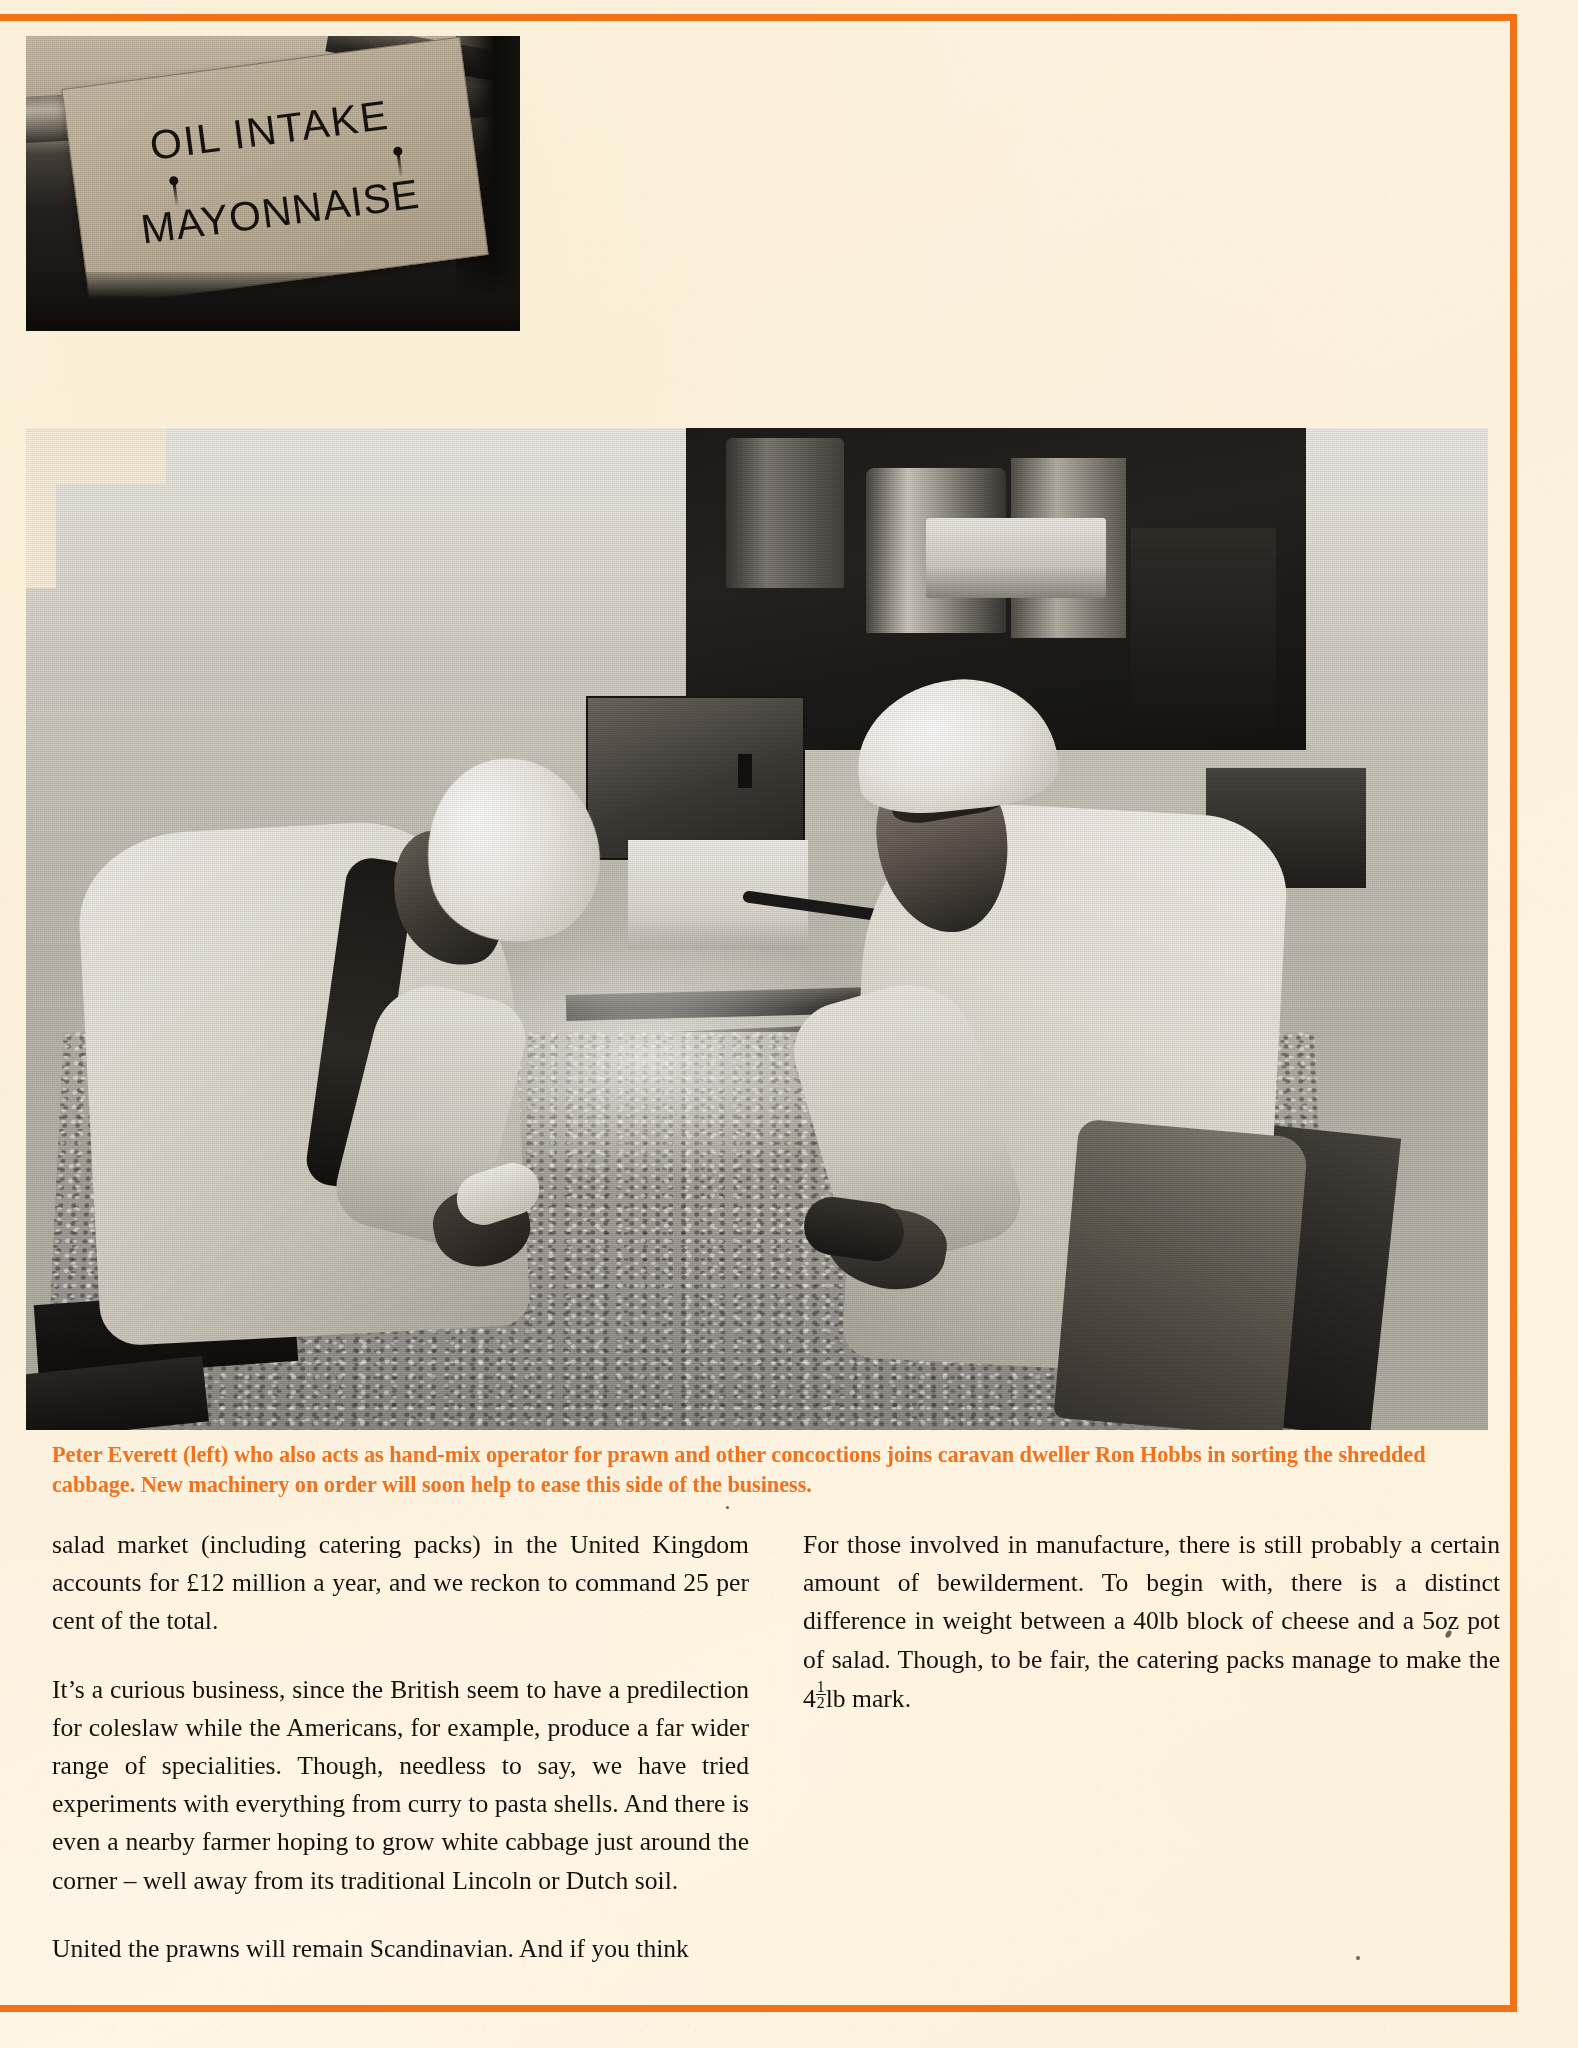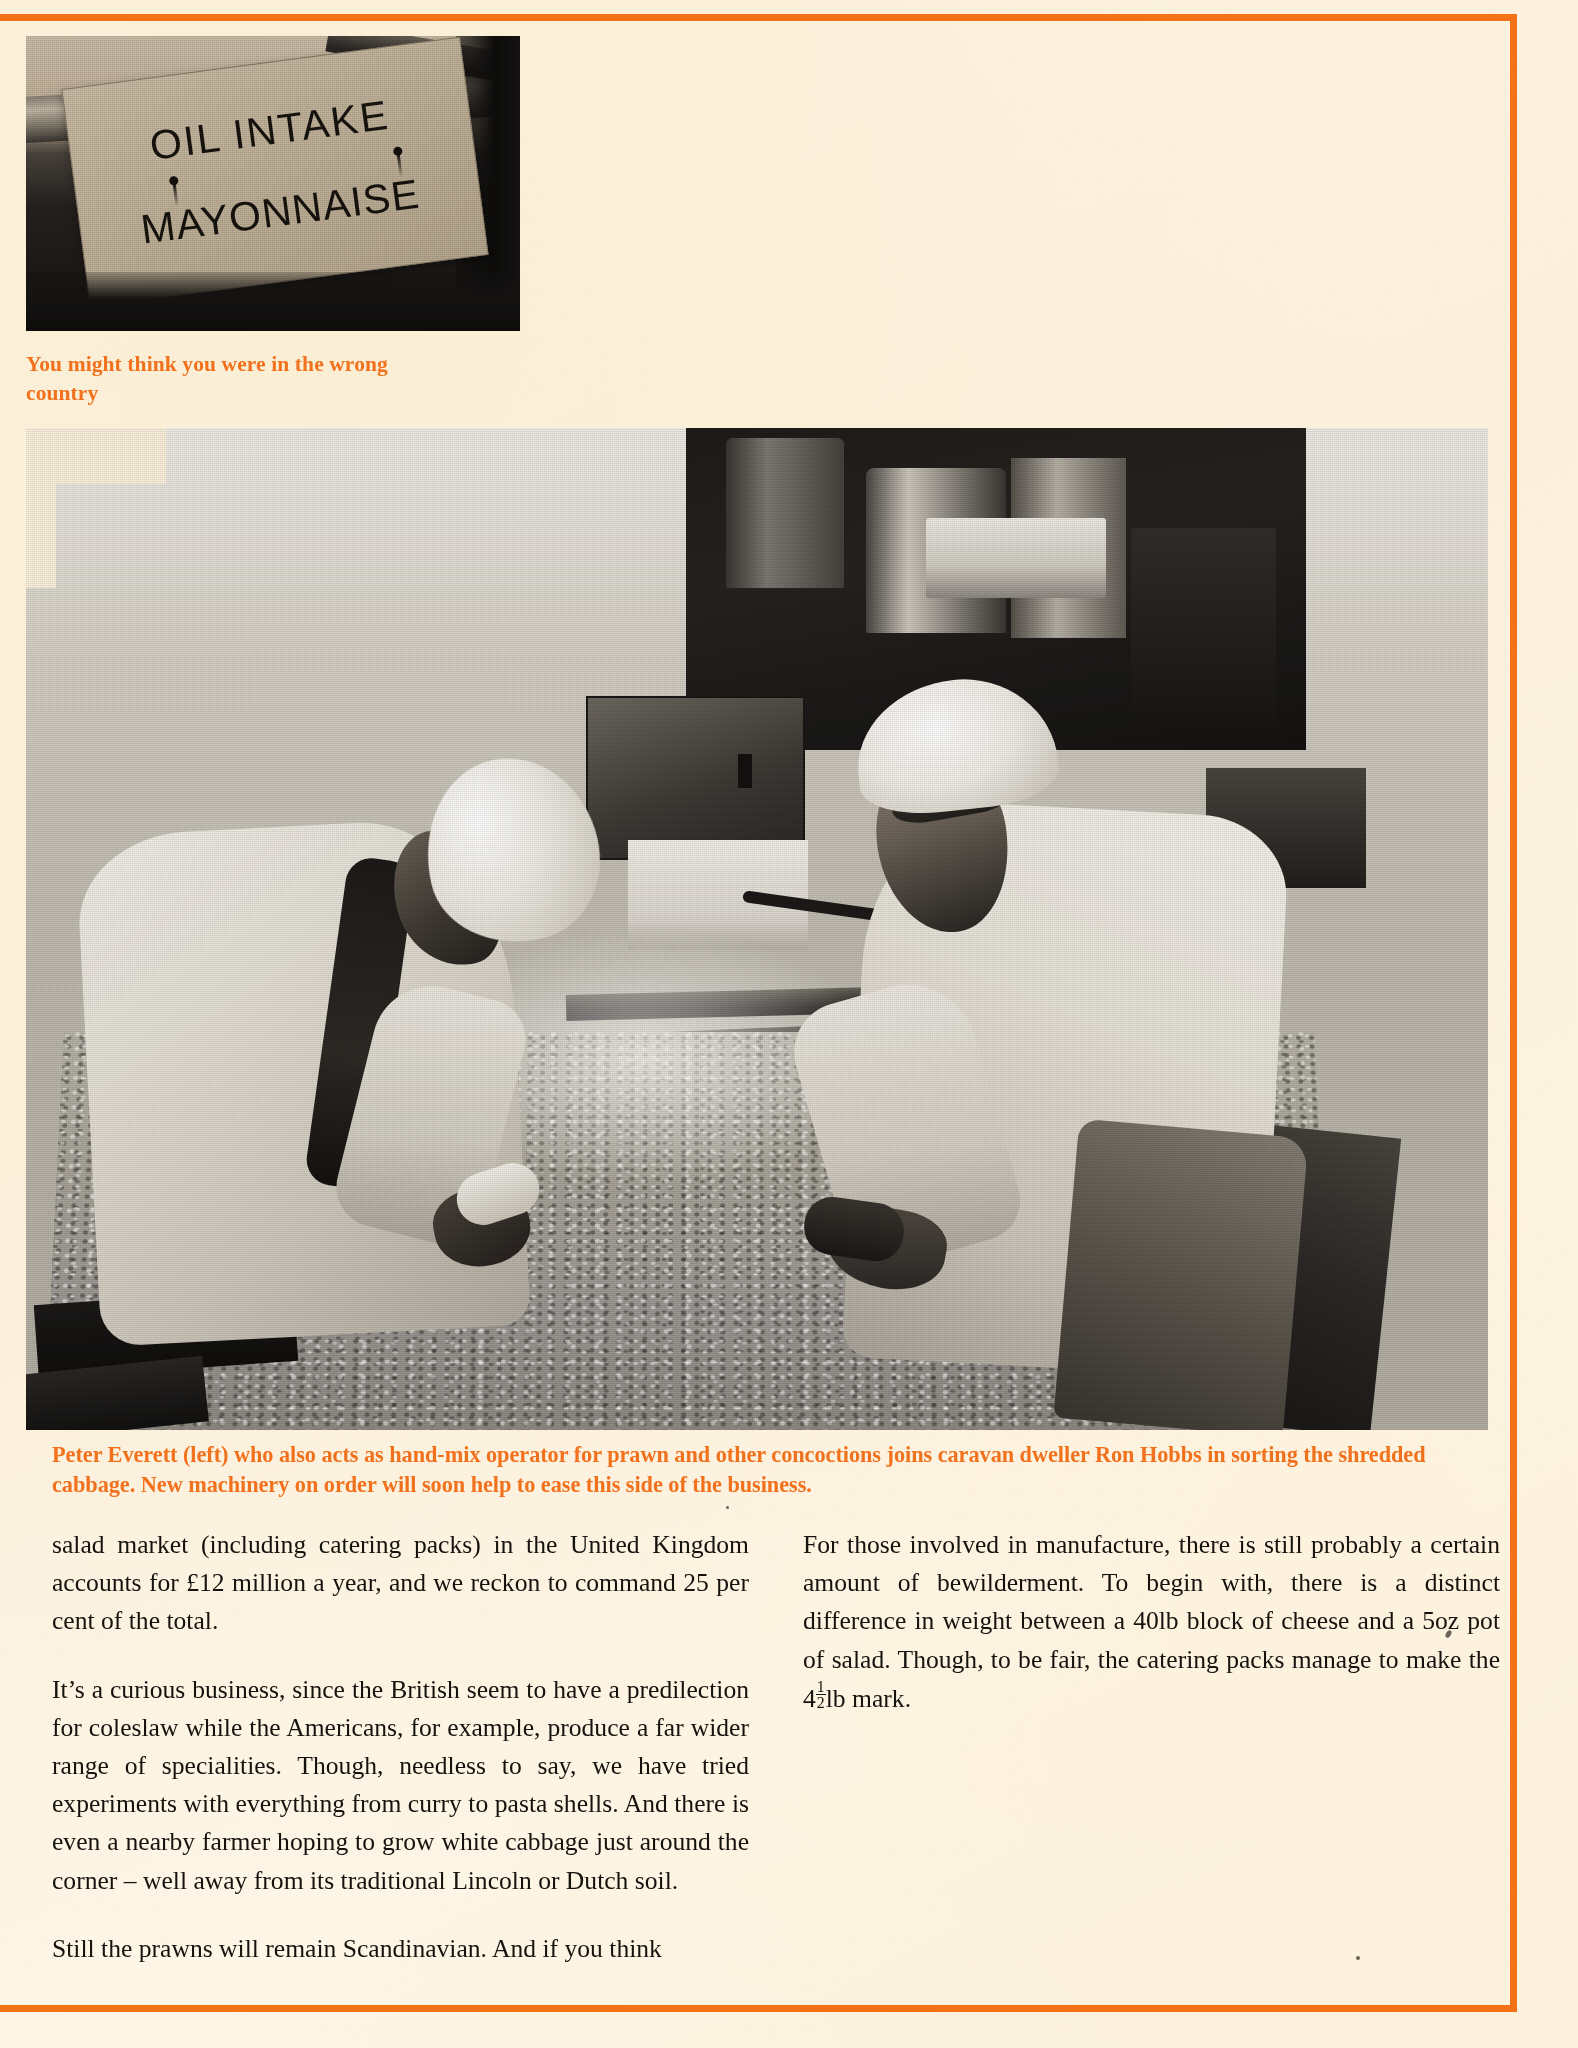--- a/index.html
+++ b/index.html
@@ -540,21 +540,20 @@
       <div class="sign-board">
         <div class="sign-line1">OIL INTAKE</div>
         <div class="sign-drip drip-a"></div>
         <div class="sign-drip drip-b"></div>
         <div class="sign-line2">MAYONNAISE</div>
       </div>
       <div class="sign-dark-b"></div>
       <div class="halftone"></div>
     </div>
 
-    <div class="caption-small">You might think you were in the wrong country</div>
 
     <div class="main-photo">
       <div class="mp-bg"></div>
 
       <div class="mp-machine"></div>
       <div class="mp-drum-a"></div>
       <div class="mp-drum-b"></div>
       <div class="mp-drum-c"></div>
       <div class="mp-hopper"></div>
       <div class="mp-box-r"></div>
@@ -595,21 +594,21 @@
       <div class="halftone"></div>
     </div>
 
     <div class="caption-main">Peter Everett (left) who also acts as hand-mix operator for prawn and other concoctions joins caravan dweller Ron Hobbs in sorting the shredded cabbage. New machinery on order will soon help to ease this side of the business.</div>
 
     <div class="columns">
 
       <div class="col">
         <p>salad market (including catering packs) in the United Kingdom accounts for £12 million a year, and we reckon to command 25 per cent of the total.</p>
         <p>It’s a curious business, since the British seem to have a predilection for coleslaw while the Americans, for example, produce a far wider range of specialities. Though, needless to say, we have tried experiments with everything from curry to pasta shells. And there is even a nearby farmer hoping to grow white cabbage just around the corner – well away from its traditional Lincoln or Dutch soil.</p>
-        <p>Still the prawns will remain Scandinavian. And if you think</p>
+        <p>United the prawns will remain Scandinavian. And if you think</p>
       </div>
 
       <div class="col">
         <p class="tight"><span>For those involved in manufacture, there is still probably a certain amount of bewilderment. To begin with, there is a distinct difference in weight between a 40lb block of cheese and a 5oz pot of salad. Though, to be fair, the catering packs manage to make the 4</span><span class="frac"><span class="num">1</span><span class="den">2</span></span><span>lb mark.</span></p>
       </div>
 
     </div>
 
     <div class="ink-spot" style="left:1420px; top:1594px; width:5px; height:8px; transform:rotate(30deg);"></div>
     <div class="ink-spot" style="left:700px; top:1470px; width:3px; height:3px;"></div>

